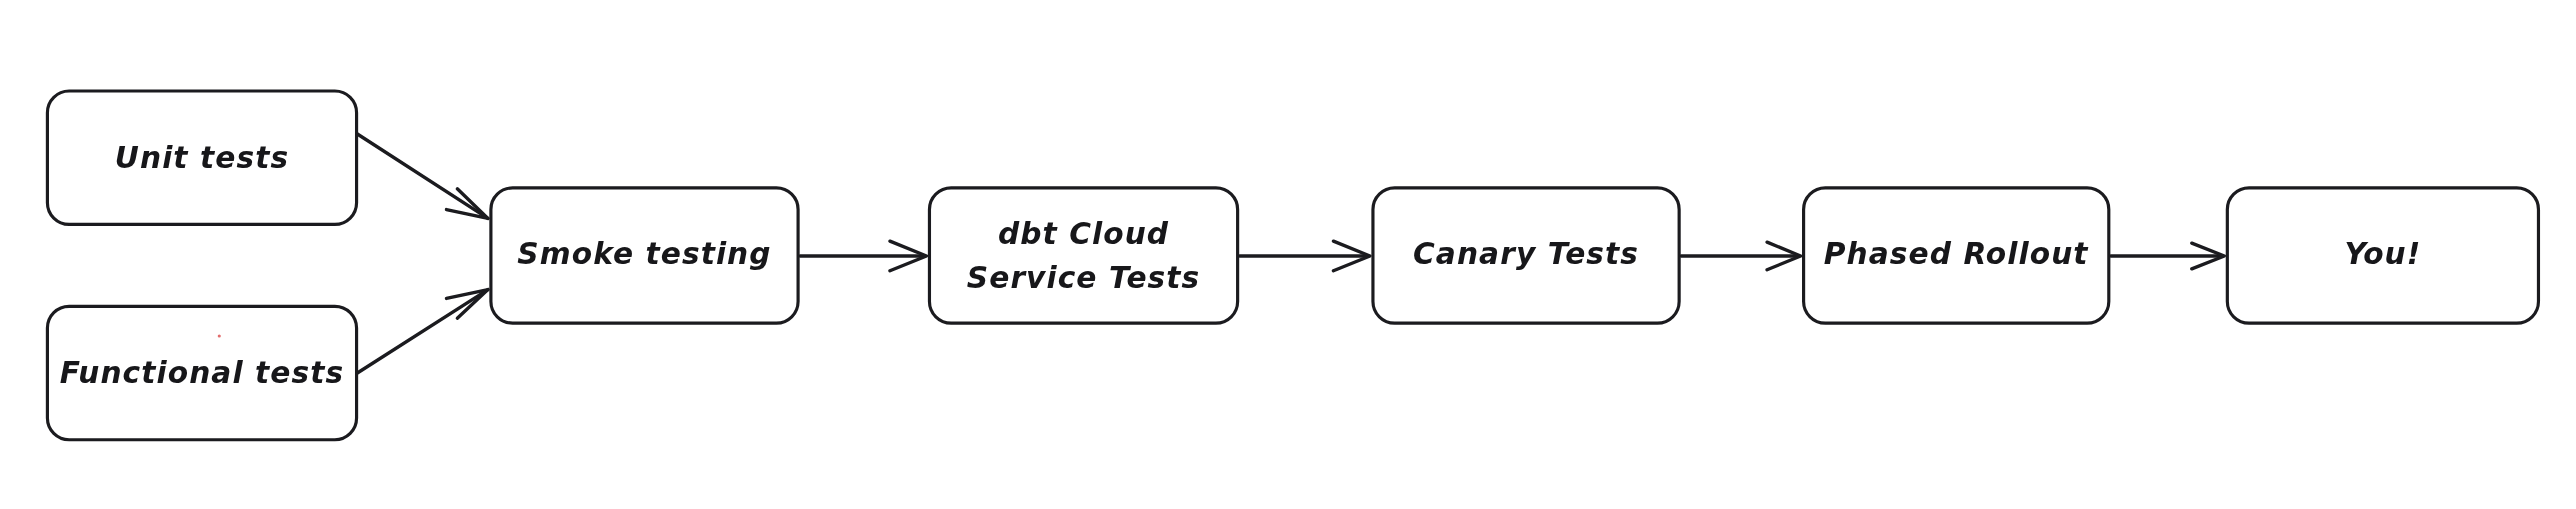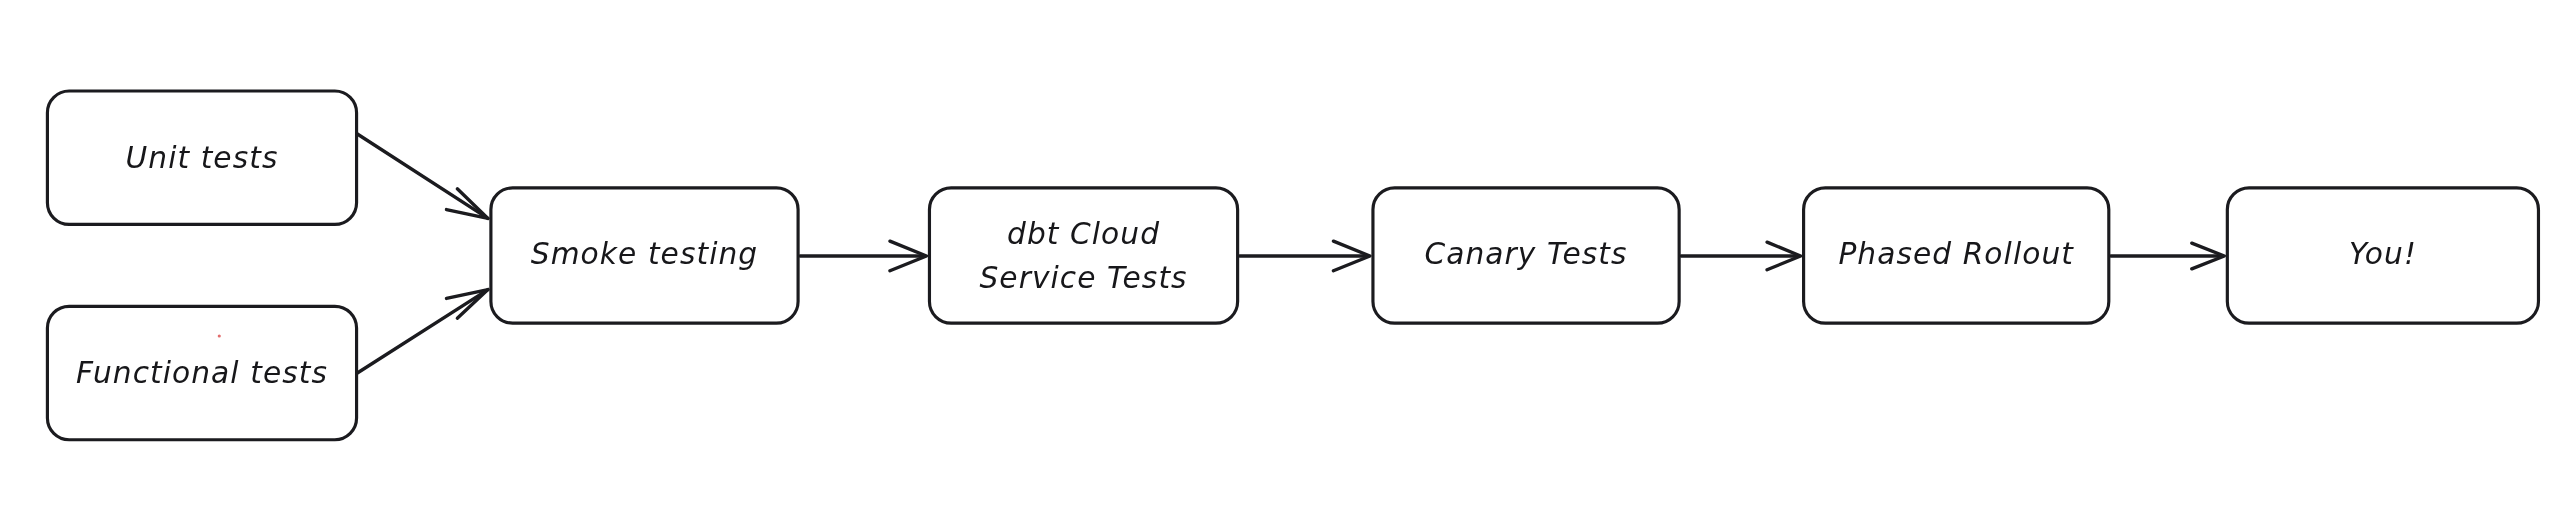--- a/index.html
+++ b/index.html
@@ -12,20 +12,21 @@
     width: 2576px;
     height: 510px;
     overflow: hidden;
     font-family: "DejaVu Sans", sans-serif;
   }
   #diagram-root {
     position: relative;
     width: 2576px;
     height: 456px;
     background: #ffffff;
+    font-weight: bold;
   }
   #diagram-svg {
     position: absolute;
     left: 0;
     top: 0;
     width: 2576px;
     height: 510px;
     display: block;
   }
   .node-rect {

